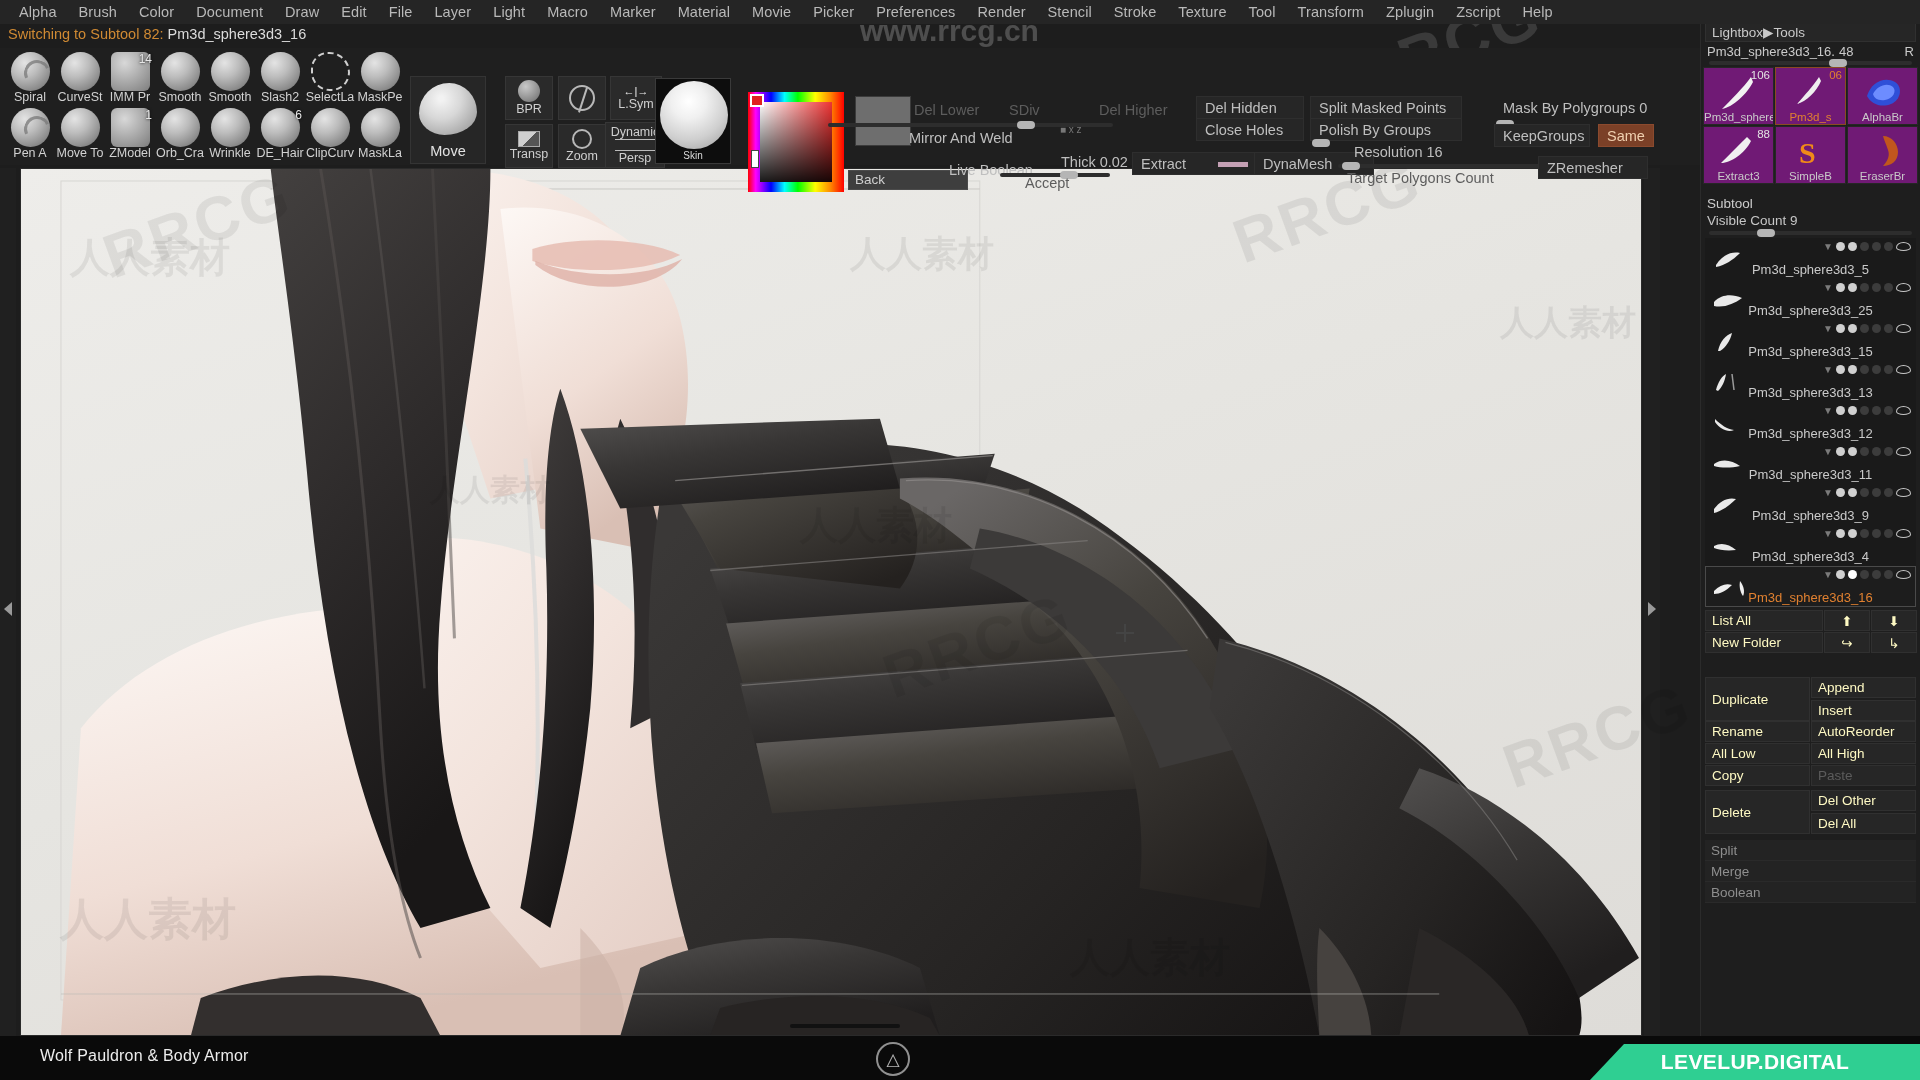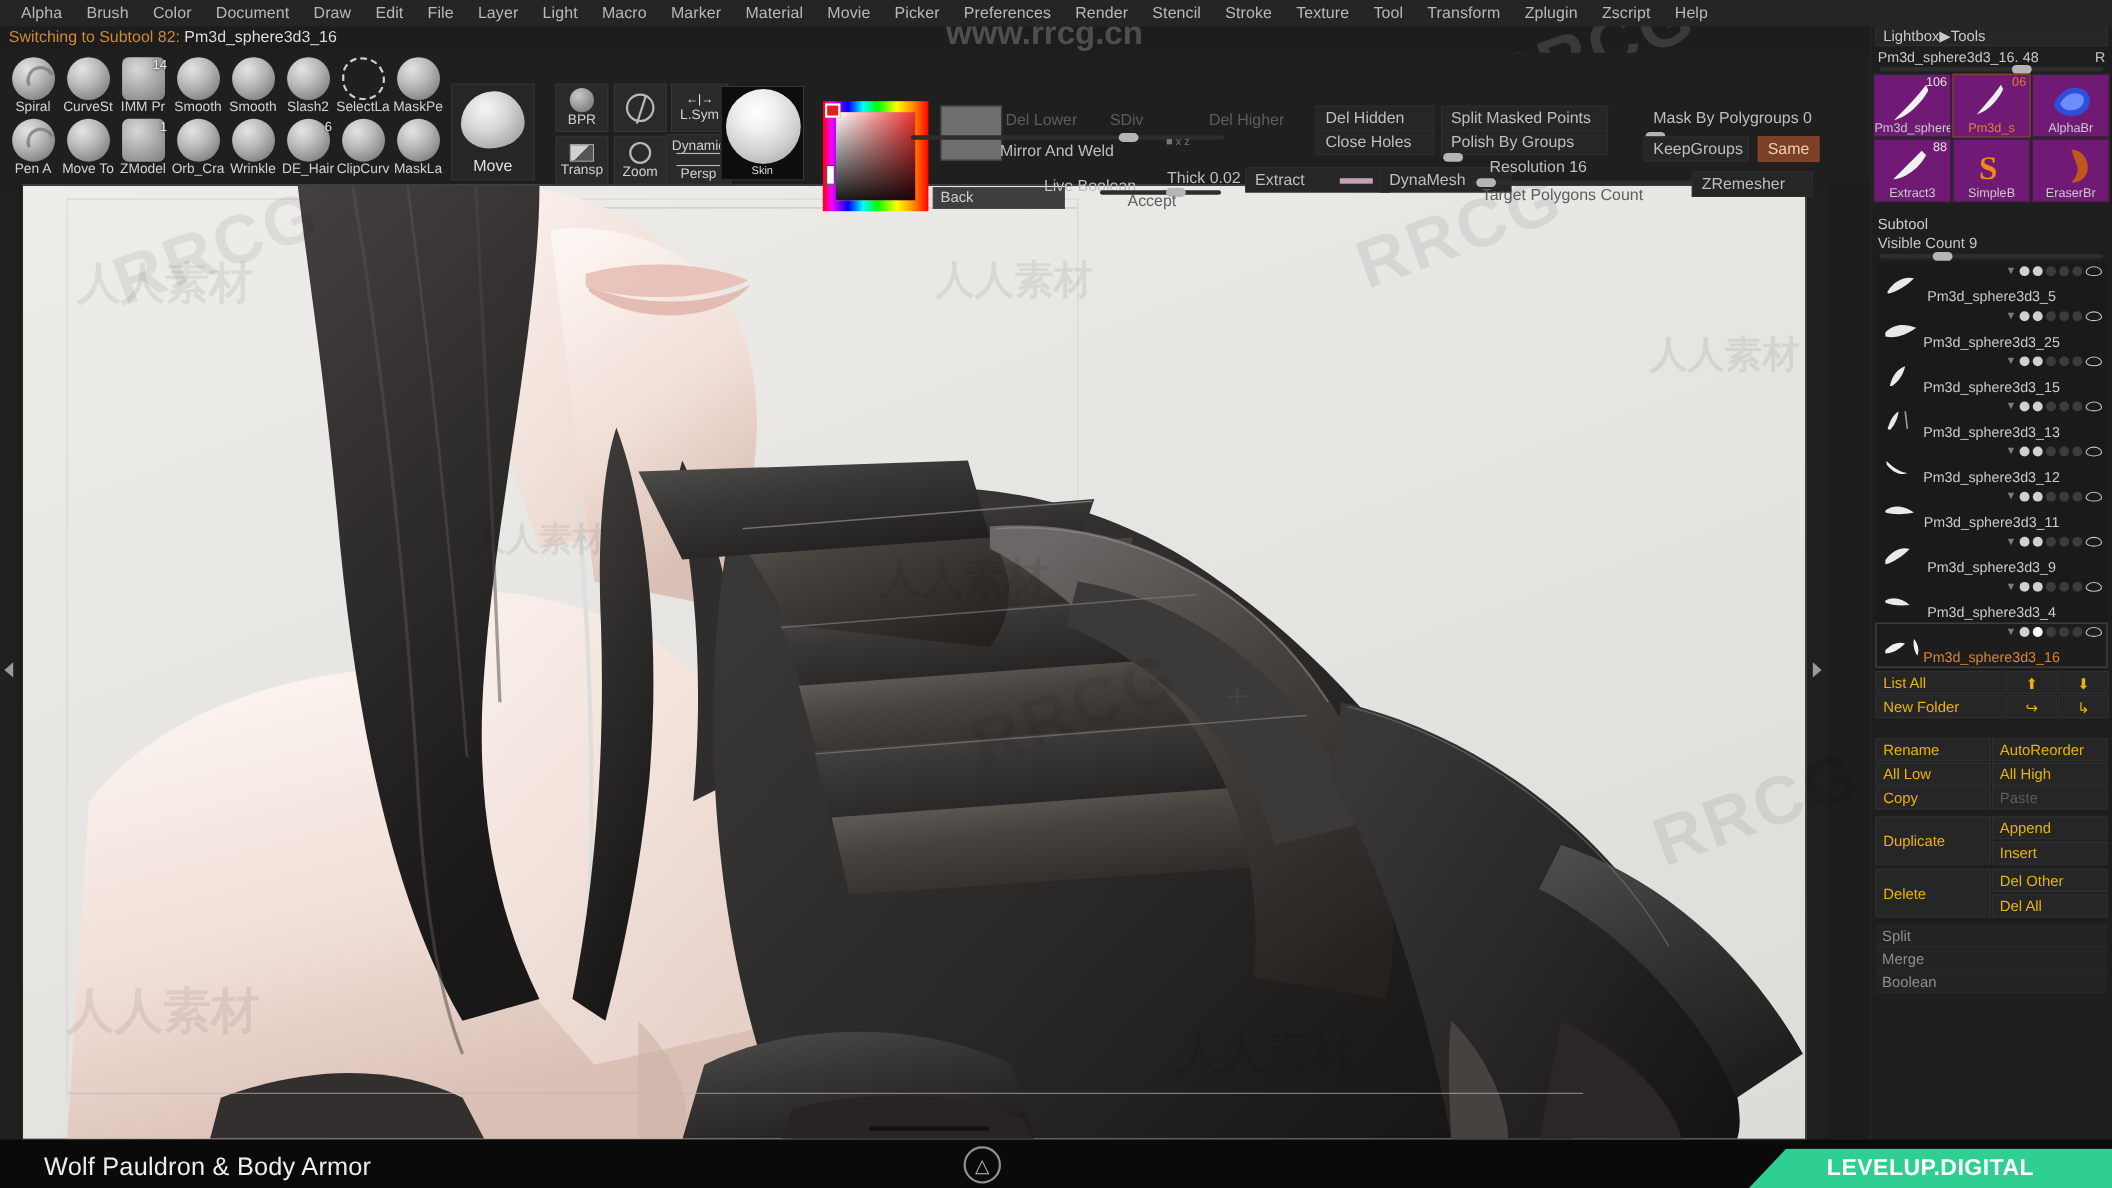--- a/index.html
+++ b/index.html
@@ -245,37 +245,37 @@
   }
   .st-item.sel .st-name { color: #e08030; }
   .st-thumb { position: absolute; left: 6px; top: 10px; }
 
   .rp-grid2 {
     display: grid; grid-template-columns: 1fr 1fr; gap: 1px 1px; margin: 0 4px;
   }
   .rp-btn {
     height: 21px; background: #262626; border: 1px solid #303030;
     display: flex; align-items: center; padding-left: 6px;
-    font-size: 13.5px; color: #eab308;
+    font-size: 13.5px; color: #fef9c3;
   }
   .rp-btn.dim { color: #5c5c5c; }
   .rp-btn.ctr { justify-content: center; padding-left: 0; }
   .rp-full {
     height: 21px; background: #232323; border-bottom: 1px solid #2a2a2a;
     display: flex; align-items: center; padding-left: 6px;
     font-size: 13.5px; color: #8e8e8e; margin: 0 4px;
   }
 
   
   .bottombar {
     position: absolute; left: 0; bottom: 0; width: 1920px; height: 44px;
     background: #0a0a0a; z-index: 45;
   }
   .bottom-title {
-    position: absolute; left: 40px; top: 11px; font-size: 23px; color: #ededed;
+    position: absolute; left: 40px; top: 11px; font-size: 16px; color: #ededed;
     letter-spacing: .2px;
   }
   .levelup {
     position: absolute; right: 0; bottom: 0; width: 330px; height: 36px;
     background: #2fcf92; display: flex; align-items: center; justify-content: center;
     clip-path: polygon(34px 0, 100% 0, 100% 100%, 0 100%);
   }
   .levelup span { font-size: 21px; font-weight: bold; color: #ffffff; letter-spacing: .4px; }
 
   .scrollhint {
@@ -823,33 +823,33 @@
       <div class="rp-btn">List All</div>
       <div class="rp-btn ctr">⬆</div>
       <div class="rp-btn ctr">⬇</div>
       <div class="rp-btn">New Folder</div>
       <div class="rp-btn ctr">↪</div>
       <div class="rp-btn ctr">↳</div>
     </div>
 
     <div style="height:18px;"></div>
 
+    <div class="rp-grid2" style="margin-top:6px;">
+      <div class="rp-btn" style="grid-row:span 2;height:44px;">Duplicate</div>
+      <div class="rp-btn">Append</div>
+      <div class="rp-btn">Insert</div>
+    </div>
+
     <div class="rp-grid2">
       <div class="rp-btn">Rename</div>
       <div class="rp-btn">AutoReorder</div>
       <div class="rp-btn">All Low</div>
       <div class="rp-btn">All High</div>
       <div class="rp-btn">Copy</div>
       <div class="rp-btn dim">Paste</div>
-    </div>
-
-    <div class="rp-grid2" style="margin-top:6px;">
-      <div class="rp-btn" style="grid-row:span 2;height:44px;">Duplicate</div>
-      <div class="rp-btn">Append</div>
-      <div class="rp-btn">Insert</div>
     </div>
 
     <div class="rp-grid2" style="margin-top:4px;">
       <div class="rp-btn" style="grid-row:span 2;height:44px;">Delete</div>
       <div class="rp-btn">Del Other</div>
       <div class="rp-btn">Del All</div>
     </div>
 
     <div style="height:6px;"></div>
     <div class="rp-full">Split</div>

